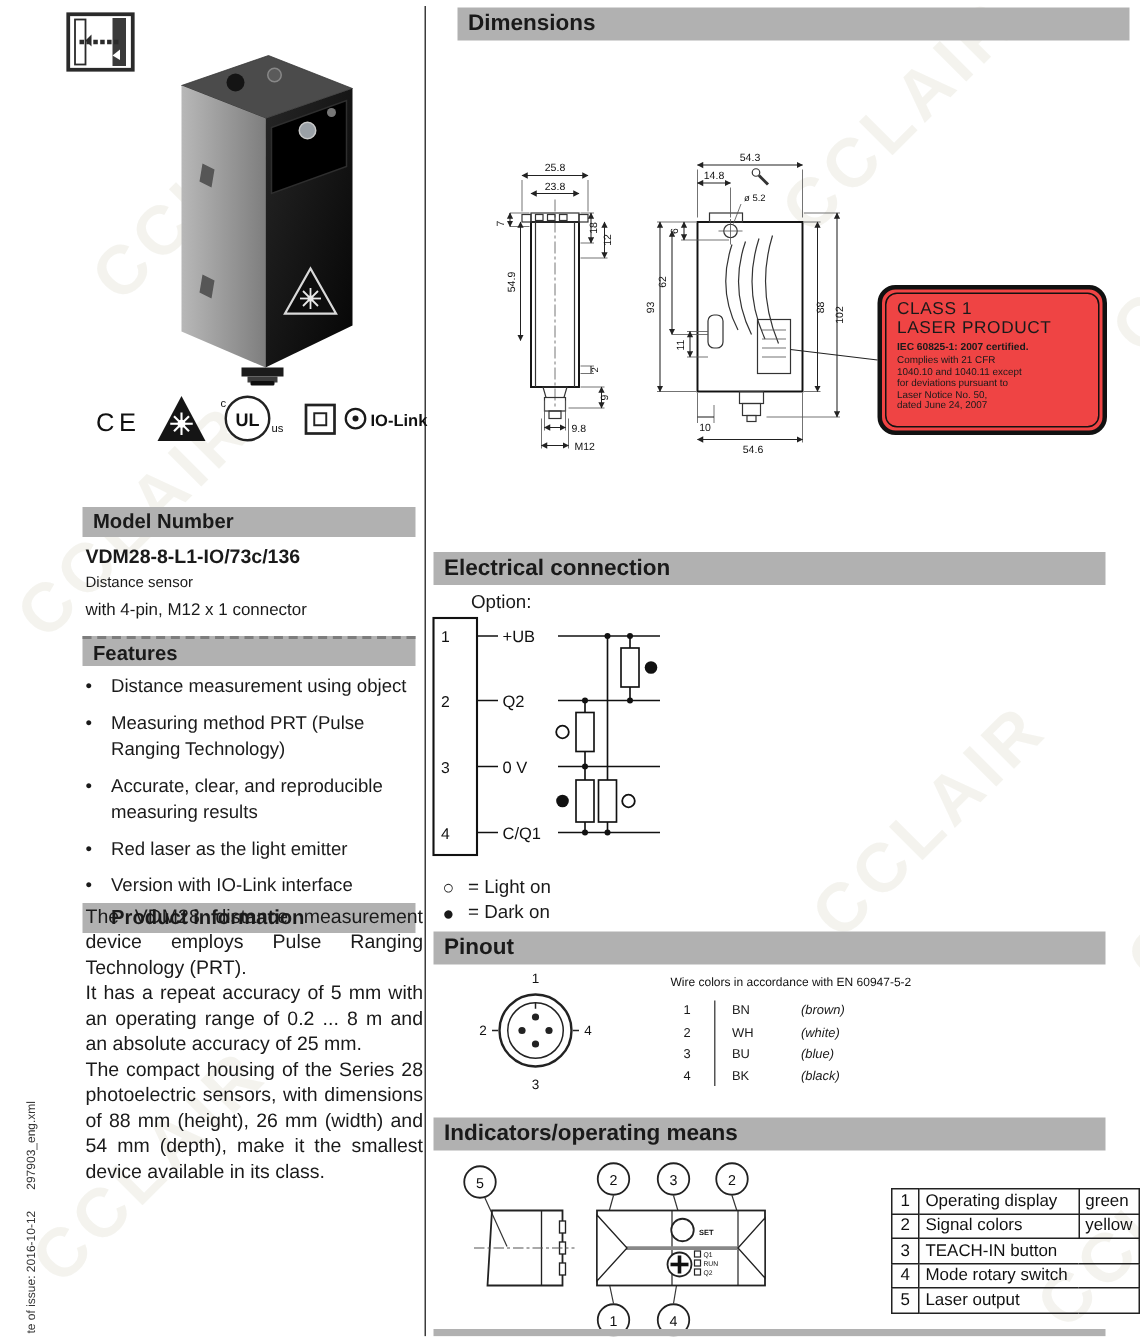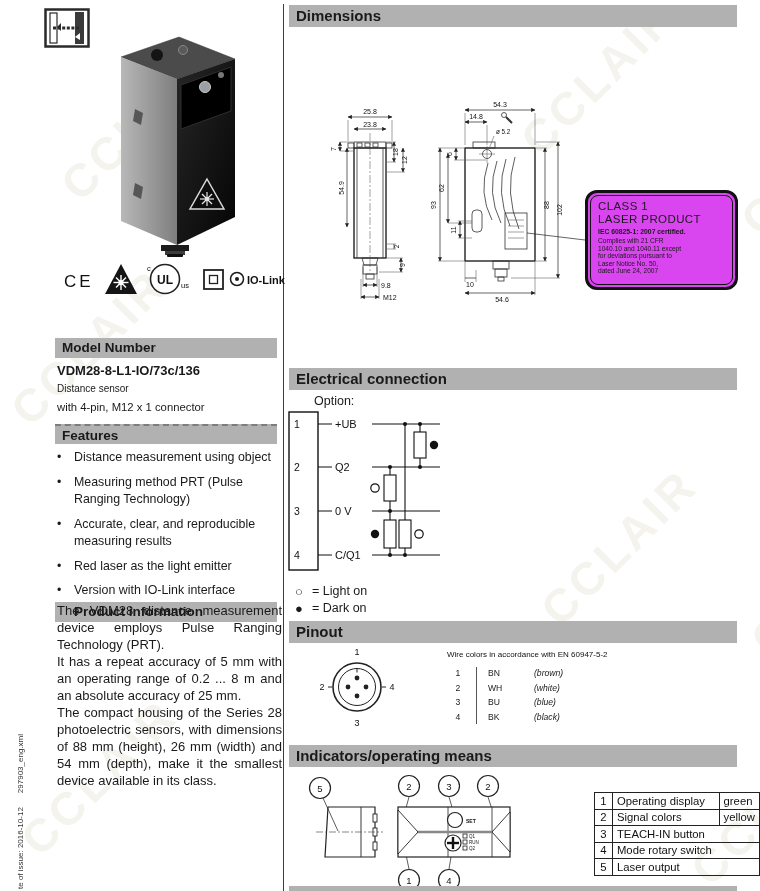--- a/index.html
+++ b/index.html
@@ -20,21 +20,21 @@
   .model-type { font-size:10px;text-align:right; }
   .model-conn { font-size:11.3px; }
   .feat { position:absolute; left:57px; top:449px; width:225px; z-index:2; }
   .fi { display:flex; margin-bottom:7px; font-size:12.4px; line-height:17.5px; }
   .fi .b { width:17px; flex:none; }
   .pinfo { position:absolute; left:57px; top:602px; width:225px; font-size:13px;
            line-height:17px; text-align:justify; z-index:2; }
   .pinfo p { margin:0; }
   #laserbox { position:absolute; left:585px; top:190px; width:153px; height:100px;
               border:3px solid #111; border-radius:12px; box-sizing:border-box;
-              background:#d946ef; z-index:3; padding:2px; }
+              background:#ef4444; z-index:3; padding:2px; }
   #laserbox .inner { border:1px solid #111; border-radius:8px; height:100%;
                      box-sizing:border-box; padding:4px 7px; }
   .ll1 { font-size:11.5px; letter-spacing:.4px; line-height:13px; }
   .ll3 { font-size:6.8px; font-weight:bold; margin-top:2px; }
   .ll4 { font-size:6.6px; margin-top:2px; line-height:7.6px; }
   .optlabel { position:absolute; left:314px; top:394px; font-size:12.5px; z-index:2; }
   .legend-line { position:absolute; left:295px; font-size:12.5px; z-index:2; display:flex; }
   .legend-line .sym { width:17px; font-size:13px; }
   .wire-note { position:absolute; left:447px; top:650px; font-size:8px; color:#111; z-index:2; }
   .wire-table { position:absolute; left:450px; top:666px; width:170px; z-index:2; }
@@ -188,21 +188,21 @@
   <div class="pinfo">
     <p>The VDM28 distance measurement device employs Pulse Ranging Technology (PRT).</p>
     <p>It has a repeat accuracy of 5 mm with an operating range of 0.2 ... 8 m and an absolute accuracy of 25 mm.</p>
     <p>The compact housing of the Series 28 photoelectric sensors, with dimensions of 88 mm (height), 26 mm (width) and 54 mm (depth), make it the smallest device available in its class.</p>
   </div>
 
   <div class="footer-note">
     <span>te of issue: 2016-10-12</span><span class="gap"></span><span>297903_eng.xml</span>
   </div>
 
-  <div class="hdr-r" style="top:5px;">Dimensions</div>
+  <div class="hdr-r" style="top:5px;margin-left:16px;">Dimensions</div>
 
   <svg class="abs" style="left:290px; top:75px;" width="470" height="240" viewBox="0 0 470 240">
     <defs>
       <marker id="ma" markerWidth="8" markerHeight="8" refX="5.5" refY="3" orient="auto">
           <path d="M0,0L6,3L0,6z" fill="#222"></path>
         </marker>
       <marker id="mb" markerWidth="8" markerHeight="8" refX="0.5" refY="3" orient="auto">
           <path d="M6,0L0,3L6,6z" fill="#222"></path>
         </marker>
     </defs>

